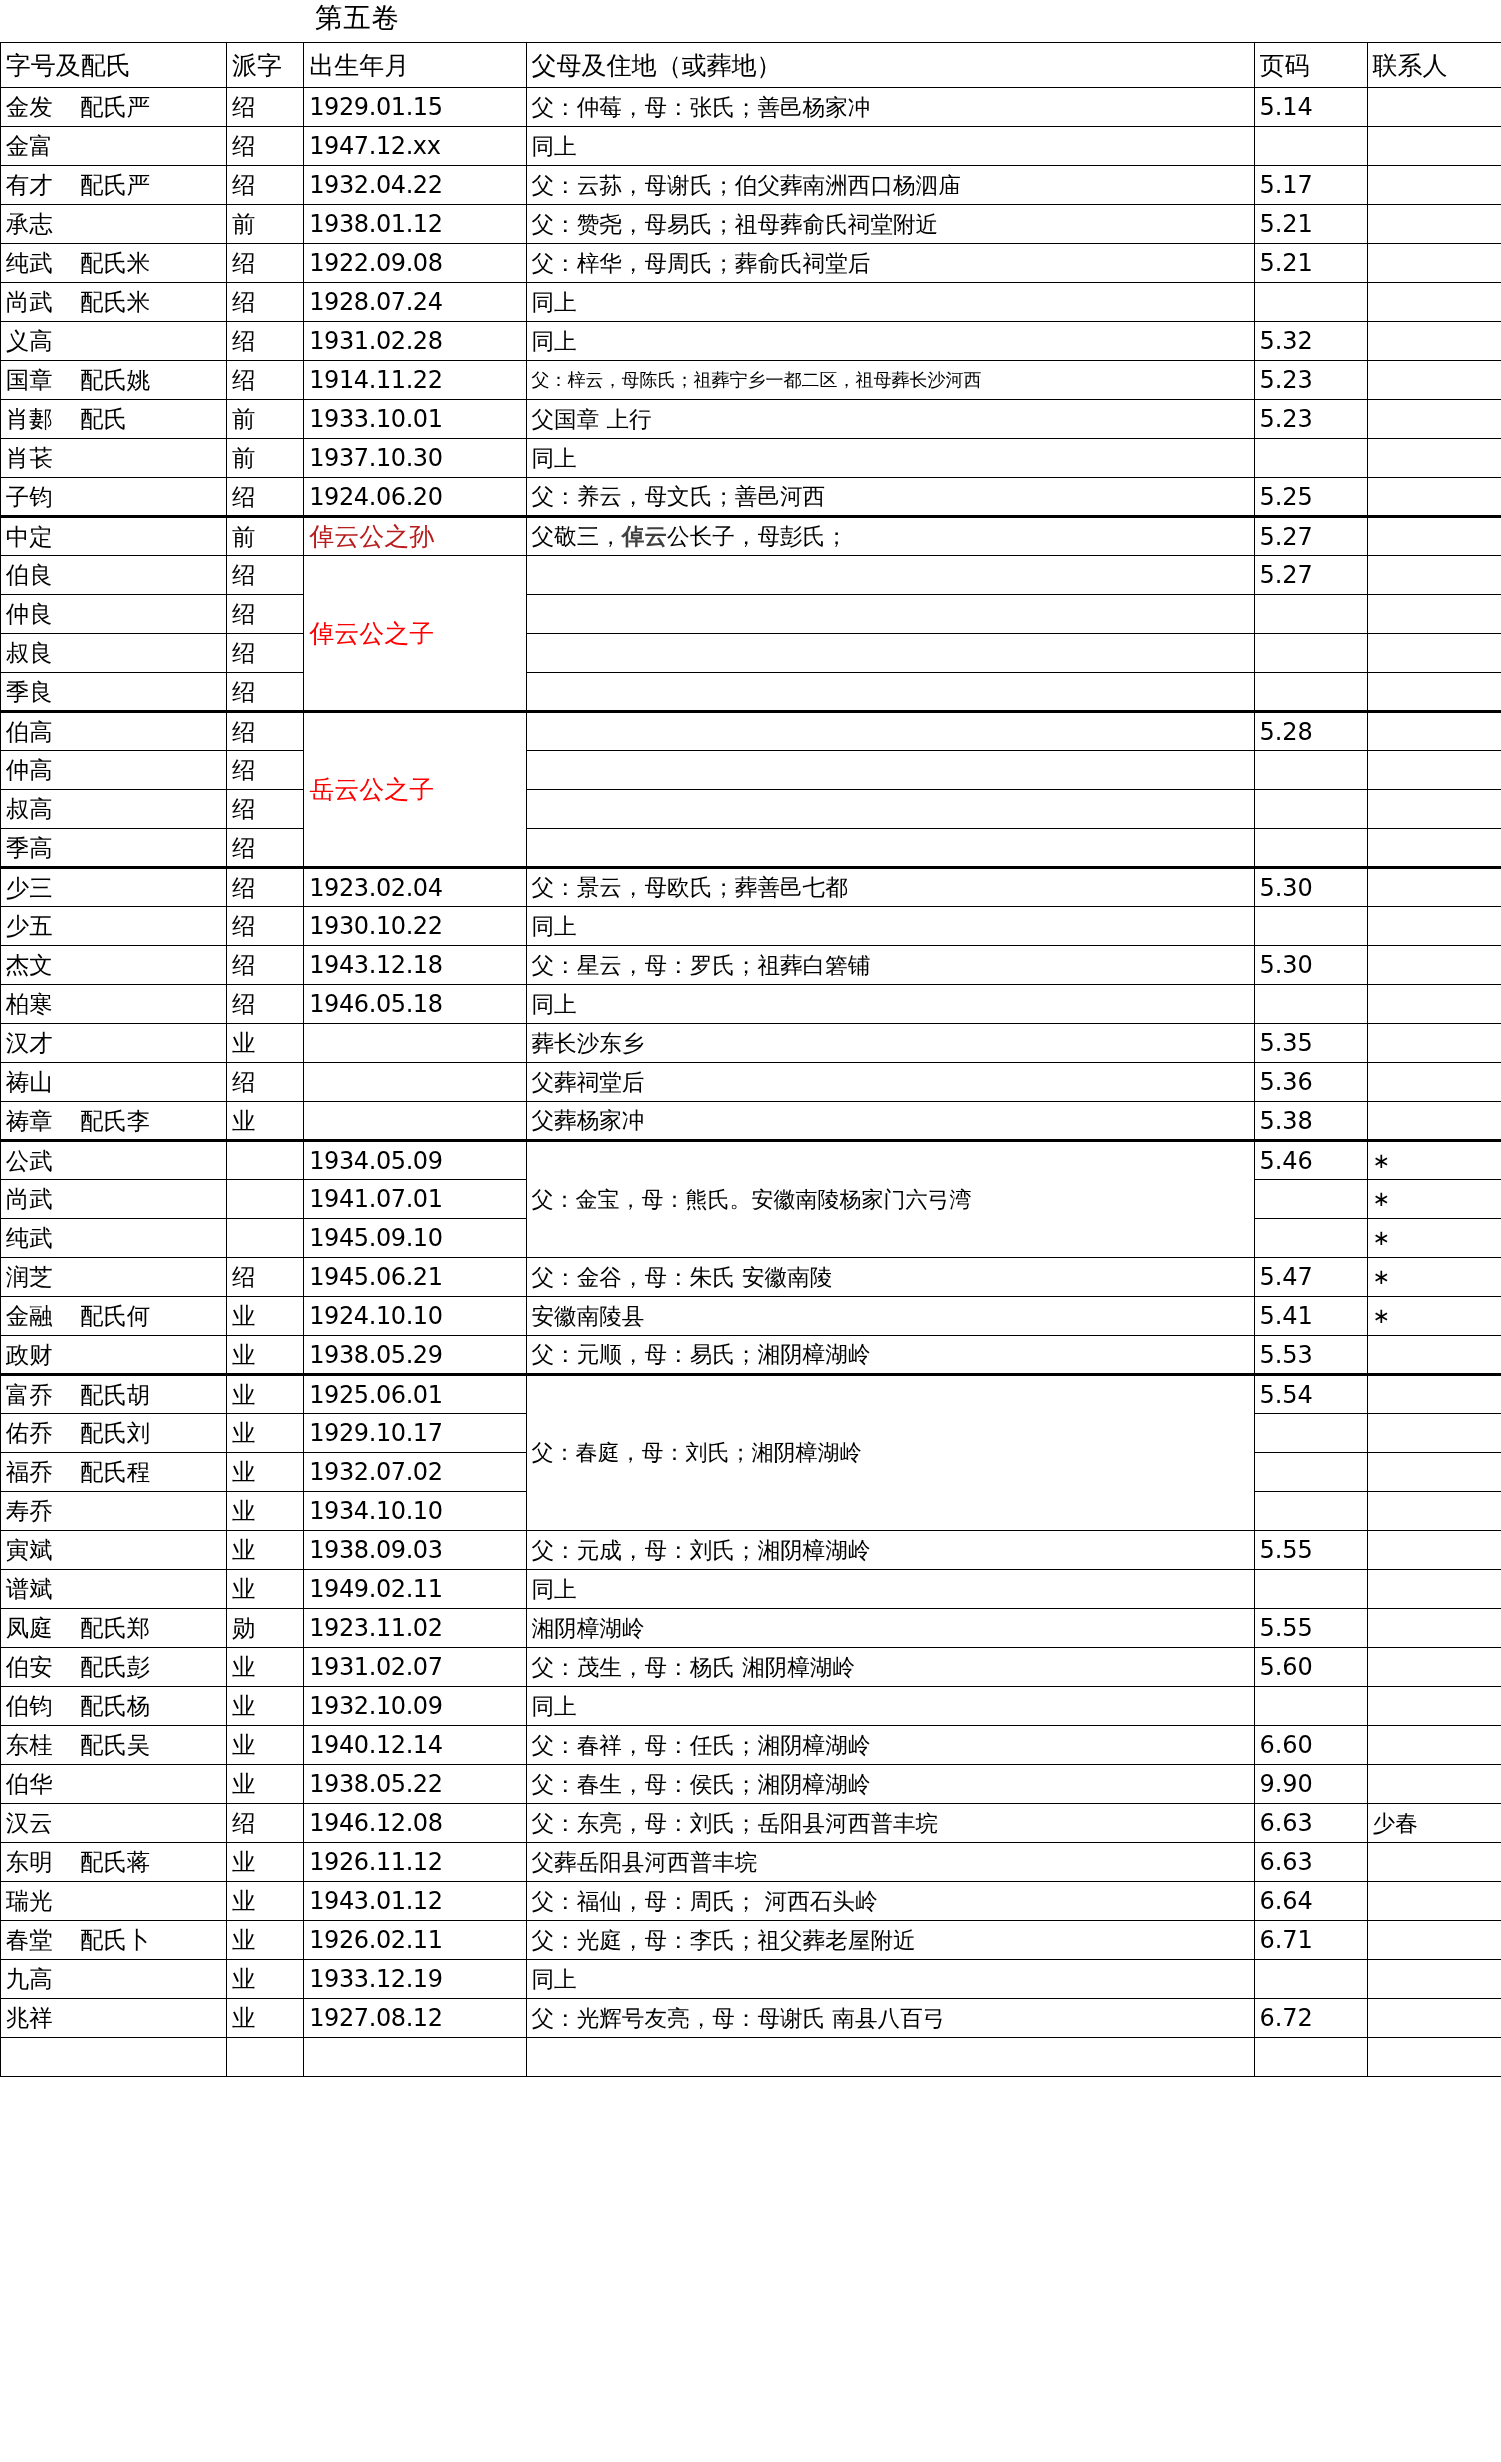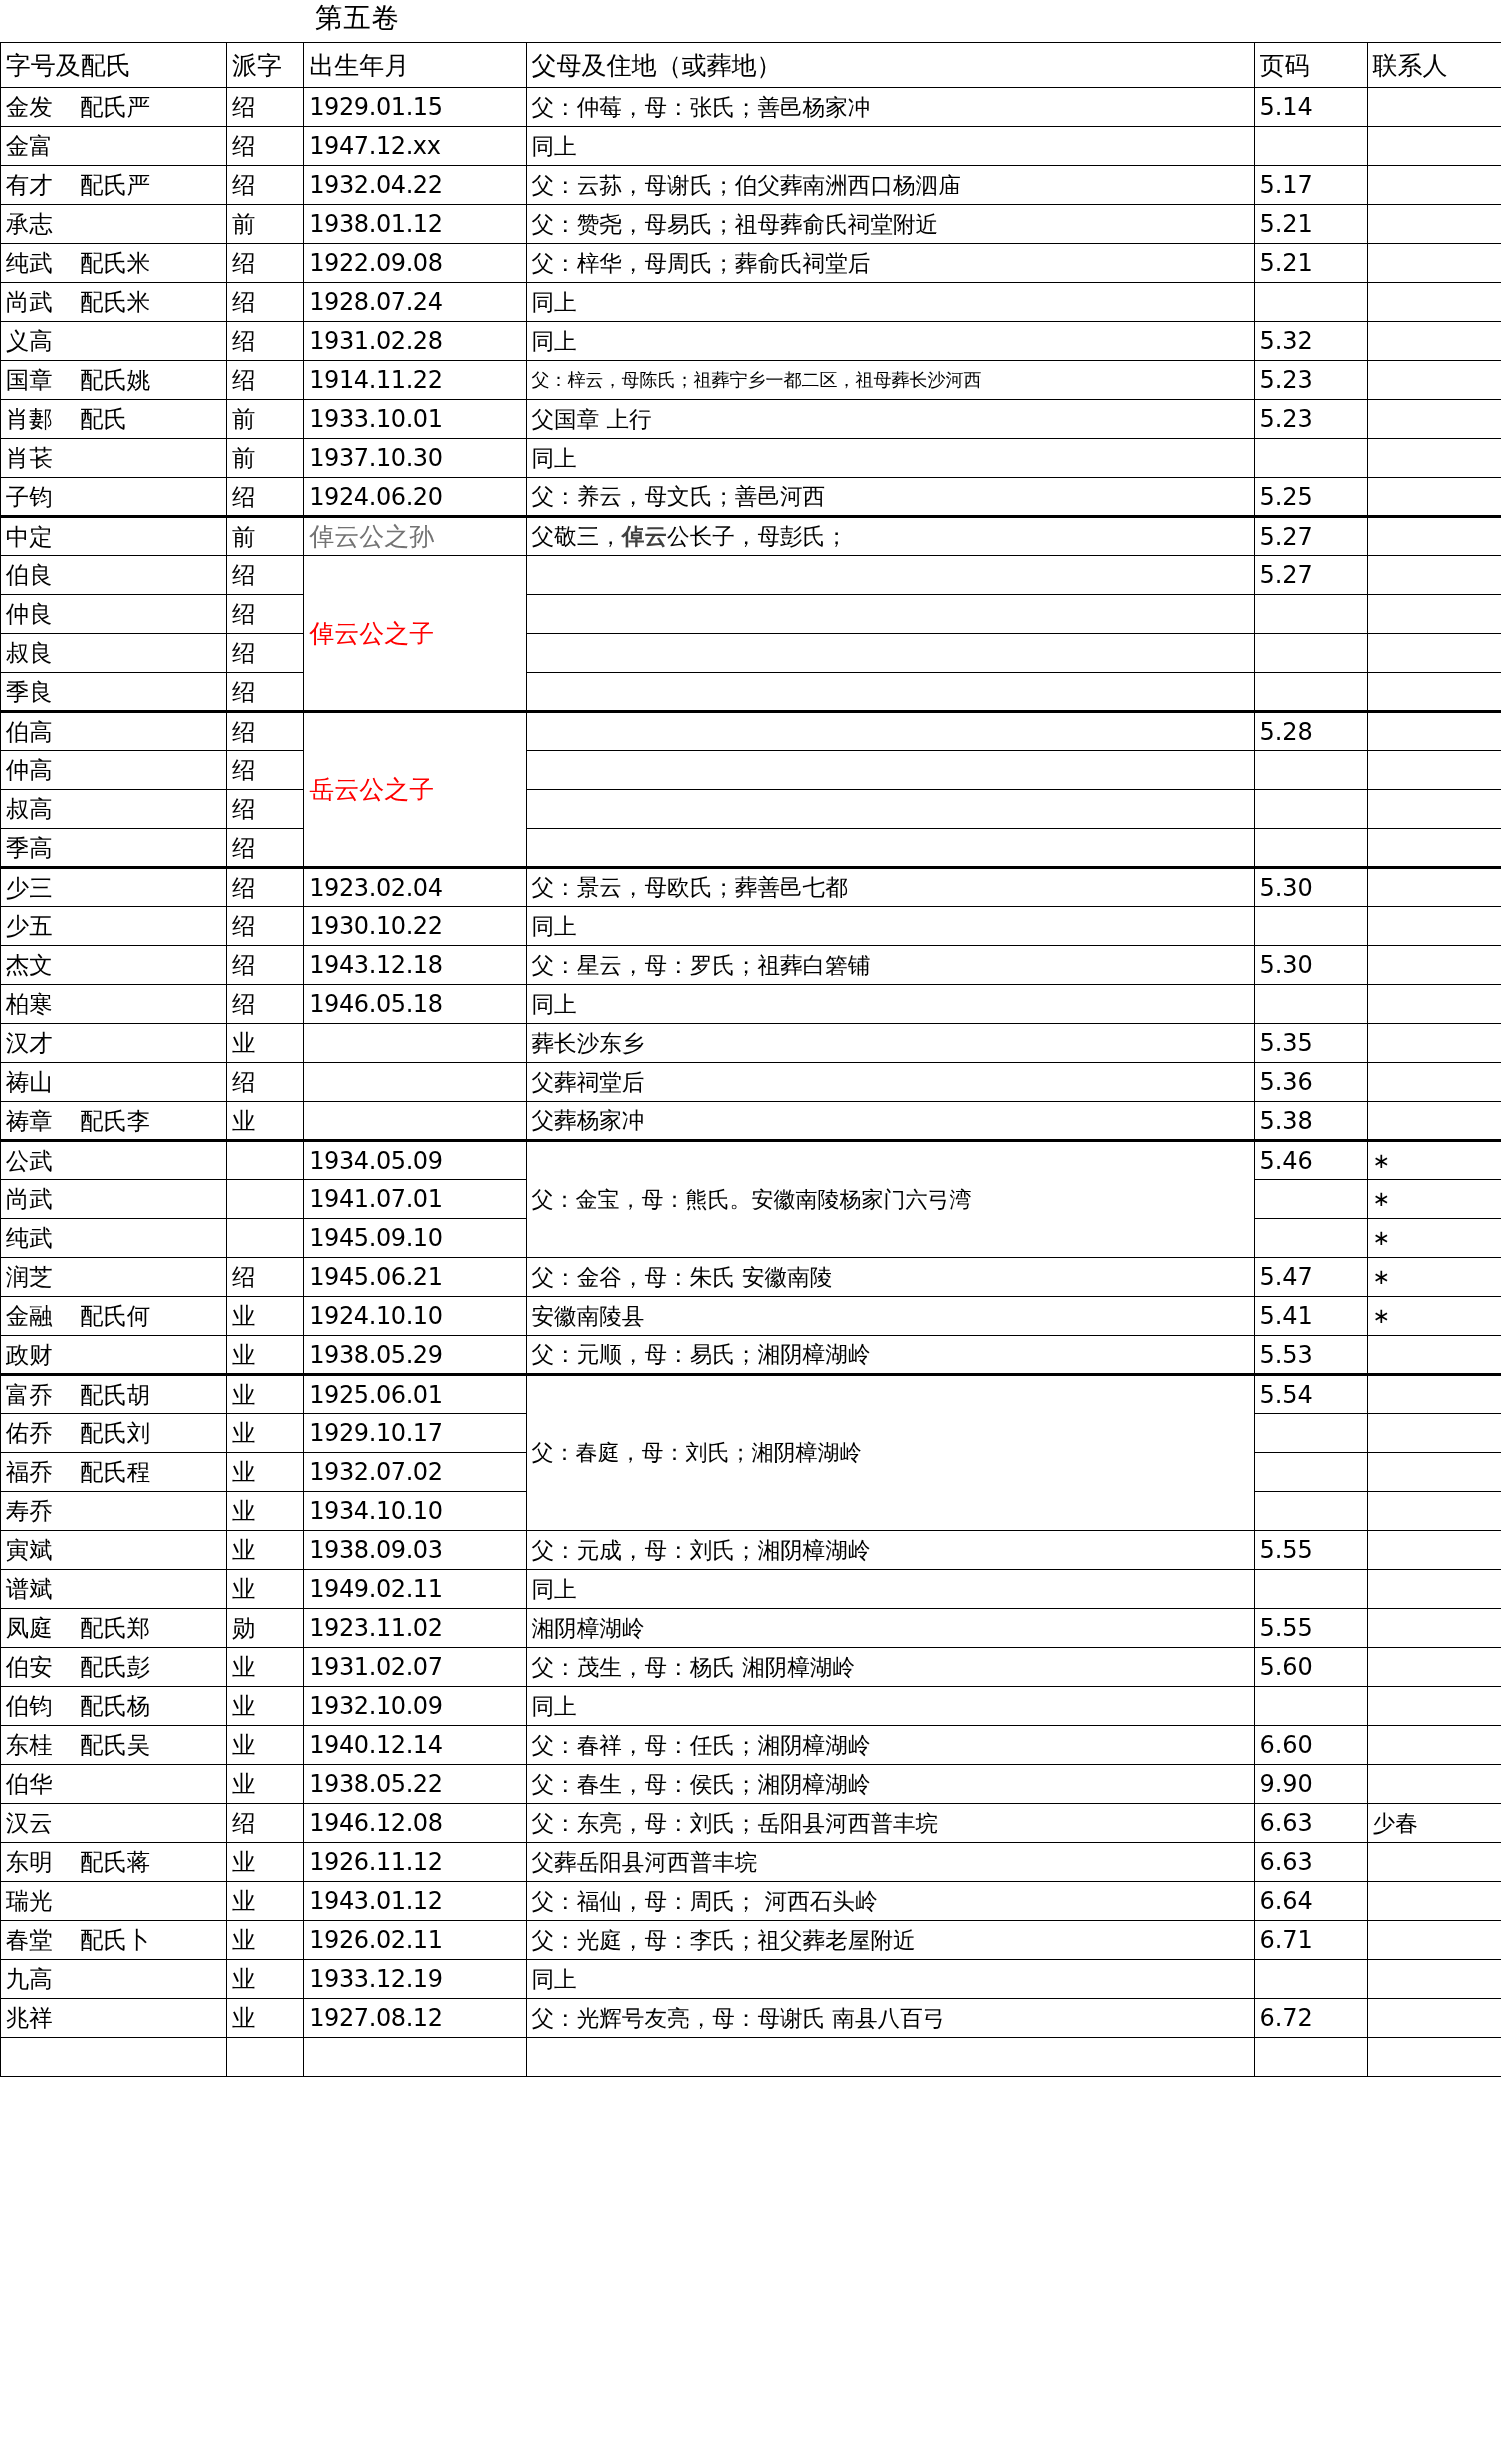--- a/index.html
+++ b/index.html
@@ -87,21 +87,21 @@
     font-size:24px;
     font-weight:bold;
     margin-top:13px;
   }
 
   td.contact{text-align:center;font-size:22.6px;}
   td.contact.star{font-size:21px;font-family:"DejaVu Sans","Liberation Sans",sans-serif;}
 
   .red{color:#404040;font-weight:bold;}
   td.redcell{
-    color:#737373;
+    color:#b91c1c;
     font-weight:bold;
     text-align:center;
     font-size:25px;
     margin-left:12px;
   }
   td.redmerge{
     color:#ff0000;
     font-weight:bold;
     text-align:center;
     font-size:25px;

